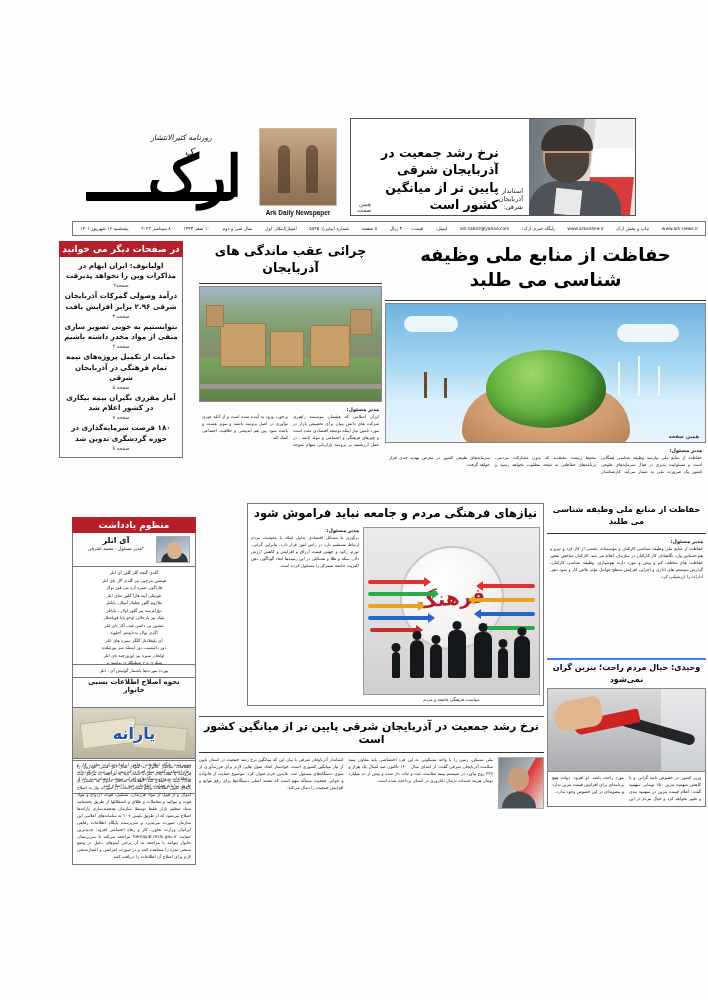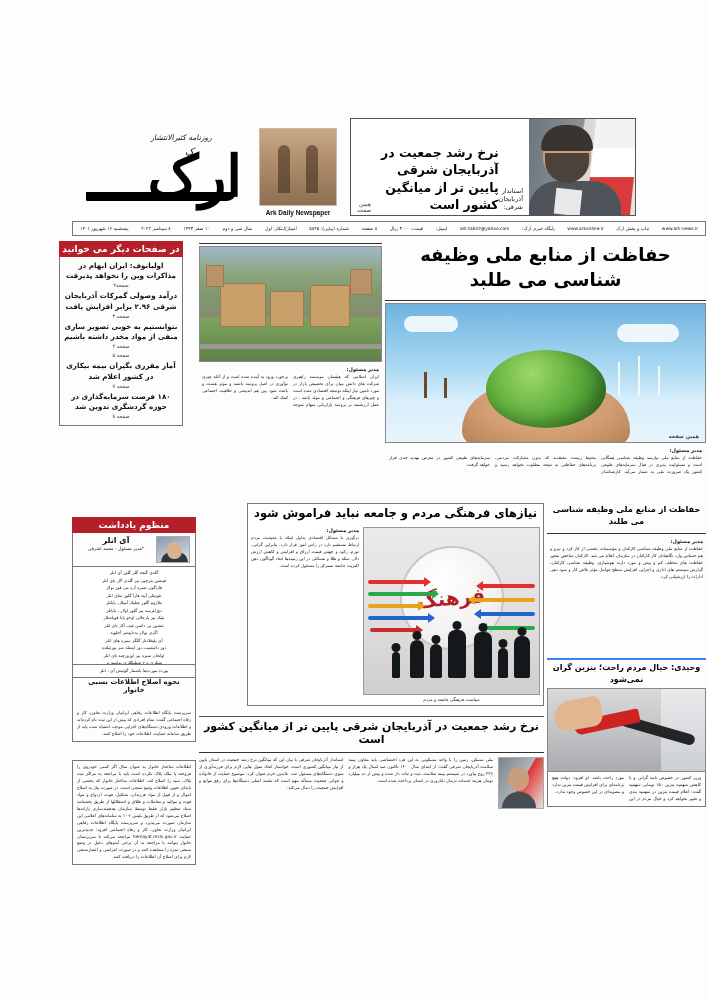--- a/index.html
+++ b/index.html
@@ -554,20 +554,21 @@
       </div>
       <div class="side-item">
         <div class="side-title">درآمد وصولی گمرکات آذربایجان شرقی ۲.۹۶ برابر افزایش یافت</div>
         <div class="side-page">صفحه ۳</div>
       </div>
       <div class="side-item">
         <div class="side-title">نتوانستیم به خوبی تصویر سازی منفی از مواد مخدر داشته باشیم</div>
         <div class="side-page">صفحه ۴</div>
       </div>
       <div class="side-item">
+        <div class="side-title">حمایت از تکمیل پروژه‌های نیمه تمام فرهنگی در آذربایجان شرقی</div>
         <div class="side-page">صفحه ۵</div>
       </div>
       <div class="side-item">
         <div class="side-title">آمار مقرری بگیران بیمه بیکاری در کشور اعلام شد</div>
         <div class="side-page">صفحه ۷</div>
       </div>
       <div class="side-item">
         <div class="side-title">۱۸۰ فرصت سرمایه‌گذاری در حوزه گردشگری تدوین شد</div>
         <div class="side-page">صفحه ۸</div>
       </div>
@@ -597,26 +598,32 @@
       <div>آی بلیغلادنار گلگز سبزه های انلر</div>
       <div>دوز دائیشیب دوز ایشله سر پورئیکده</div>
       <div>اولجان سبزه بیر اوزوزچنه تای انلر</div>
       <div>شنلری برخ شنلیکلاری بولسه تر</div>
       <div>بورده مورده‌ها باشمار گوئیش آی ، انلر</div>
     </div>
   </div>
 
   <div class="subsidy-block">
     <div class="sub-head">نحوه اصلاح اطلاعات نسبی خانوار</div>
+    <div class="sub-img">
+      <div class="bill"></div>
+      <div class="bill2"></div>
+      <div class="sub-word">یارانه</div>
+    </div>
     <div class="sub-body body-col">سرپرست پایگاه اطلاعات رفاهی ایرانیان وزارت تعاون، کار و رفاه اجتماعی گفت: تمام افرادی که پیش از این ثبت نام کرده‌اند و اطلاعات ورودی دستگاه‌های اجرایی موجب اشتباه شده باید از طریق سامانه حمایت، اطلاعات خود را اصلاح کنند.</div>
   </div>
 
   <div class="bottom-left body-col">اطلاعات ساختار خانوار به عنوان مثال اگر کسی خودروی را فروخته یا ملک پلاک نکرده است باید با مراجعه به مراکز ثبت پلاک، سبد را اصلاح کند. اطلاعات ساختار خانوار که بخشی از پایه‌ای تعیین اطلاعات وضع سنجی است، در صورت نیاز به اصلاح اموال و از قبیل از مواد فرزندان، تشکیل، فوت، ازدواج و مواد فوت و مواليد و معاملات و طلاق و استقلالها از طریق بخشنامه ستاد تنظیم بازار فقط توسط سازمان هدفمندسازی یارانه‌ها اصلاح می‌شود که از طریق پلیس +۱۰ به سامانه‌های اعلامی این سازمان صورت می‌پذیرد و سرپرست پایگاه اطلاعات رفاهی ایرانیان وزارت تعاون، کار و رفاه اجتماعی افزود: جدیدترین حمایت hemayat.mcls.gov.ir مراجعه می‌کند تا سرپرستان خانوار بتوانند با مراجعه به آن برخی آیتم‌های دخیل در وضع سنجی نمره را مشاهده کنند و در صورت اعراضی و اعتبارسنجی لازم برای اصلاح آن اطلاعات را دریافت کنند.</div>
 
   <div class="center-top">
+    <div class="ct-head">چرائی عقب ماندگی های آذربایجان</div>
     <div class="hl-rule"></div>
     <div class="ct-img">
       <div class="lawn"></div>
       <div class="road"></div>
       <div class="bldg" style="left:20px;top:36px;width:46px;height:44px"></div>
       <div class="bldg" style="left:70px;top:44px;width:34px;height:36px"></div>
       <div class="bldg" style="left:110px;top:38px;width:40px;height:42px"></div>
       <div class="bldg" style="left:6px;top:18px;width:18px;height:22px;background:#b99368"></div>
       <div class="bldg" style="left:150px;top:22px;width:22px;height:26px;background:#b99368"></div>
     </div>

